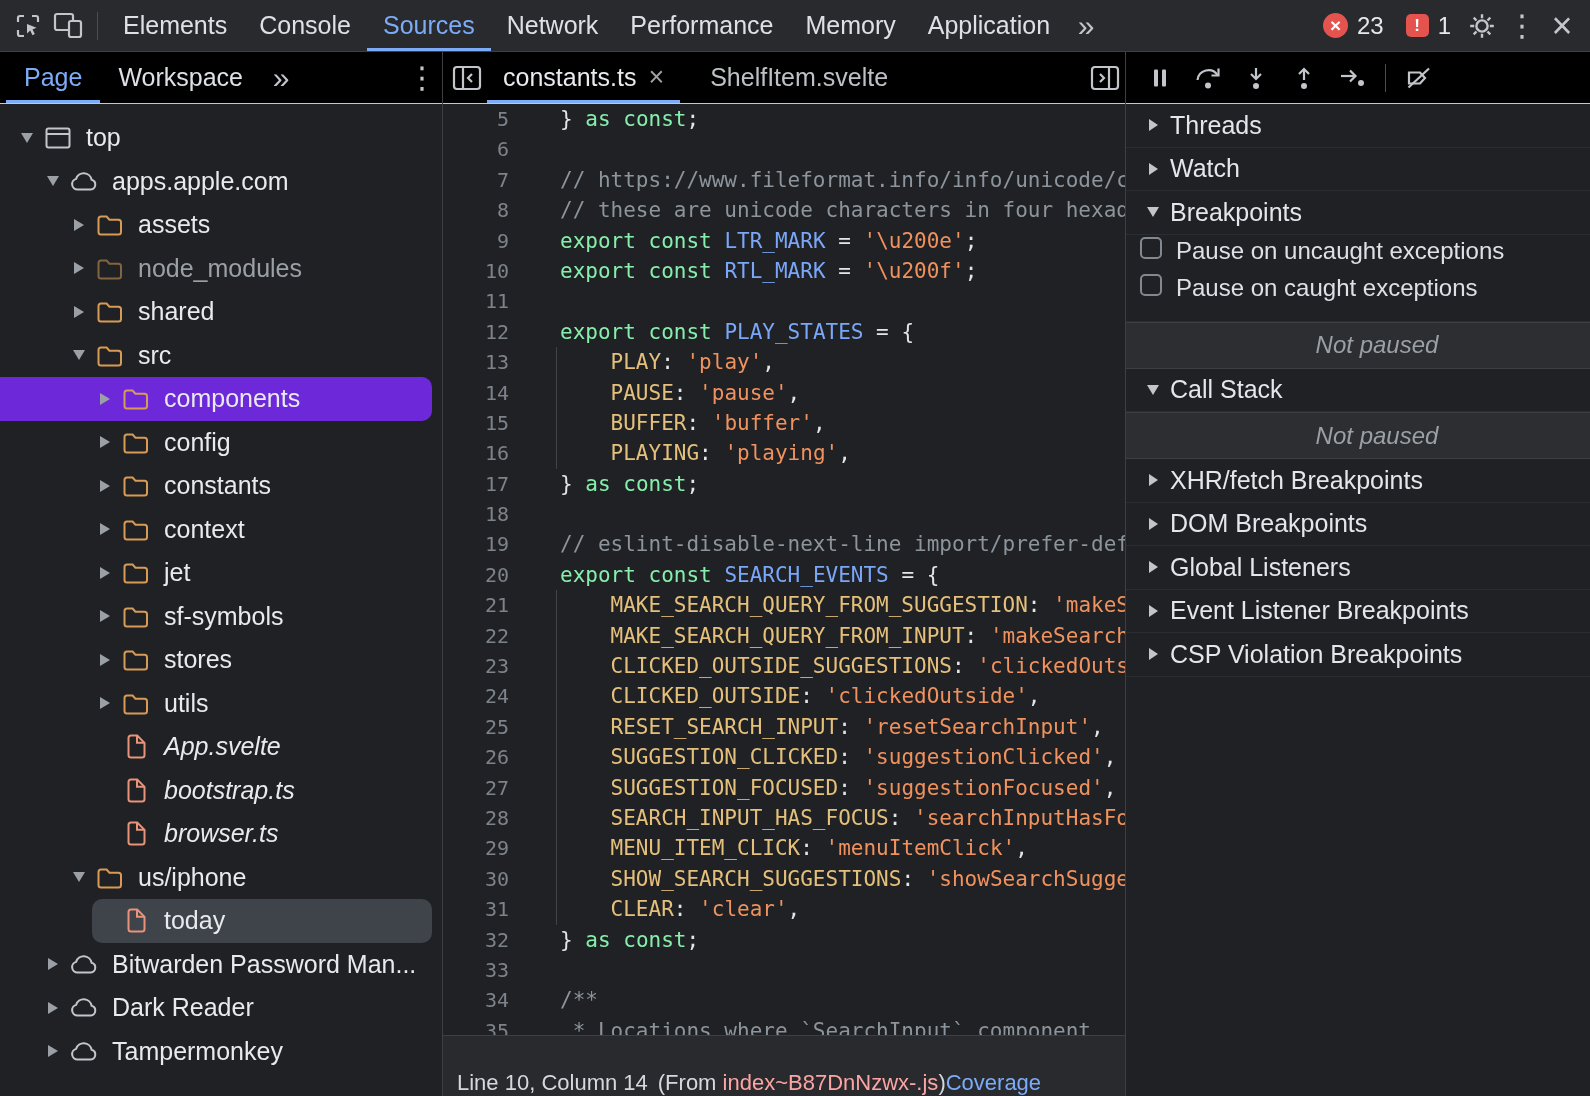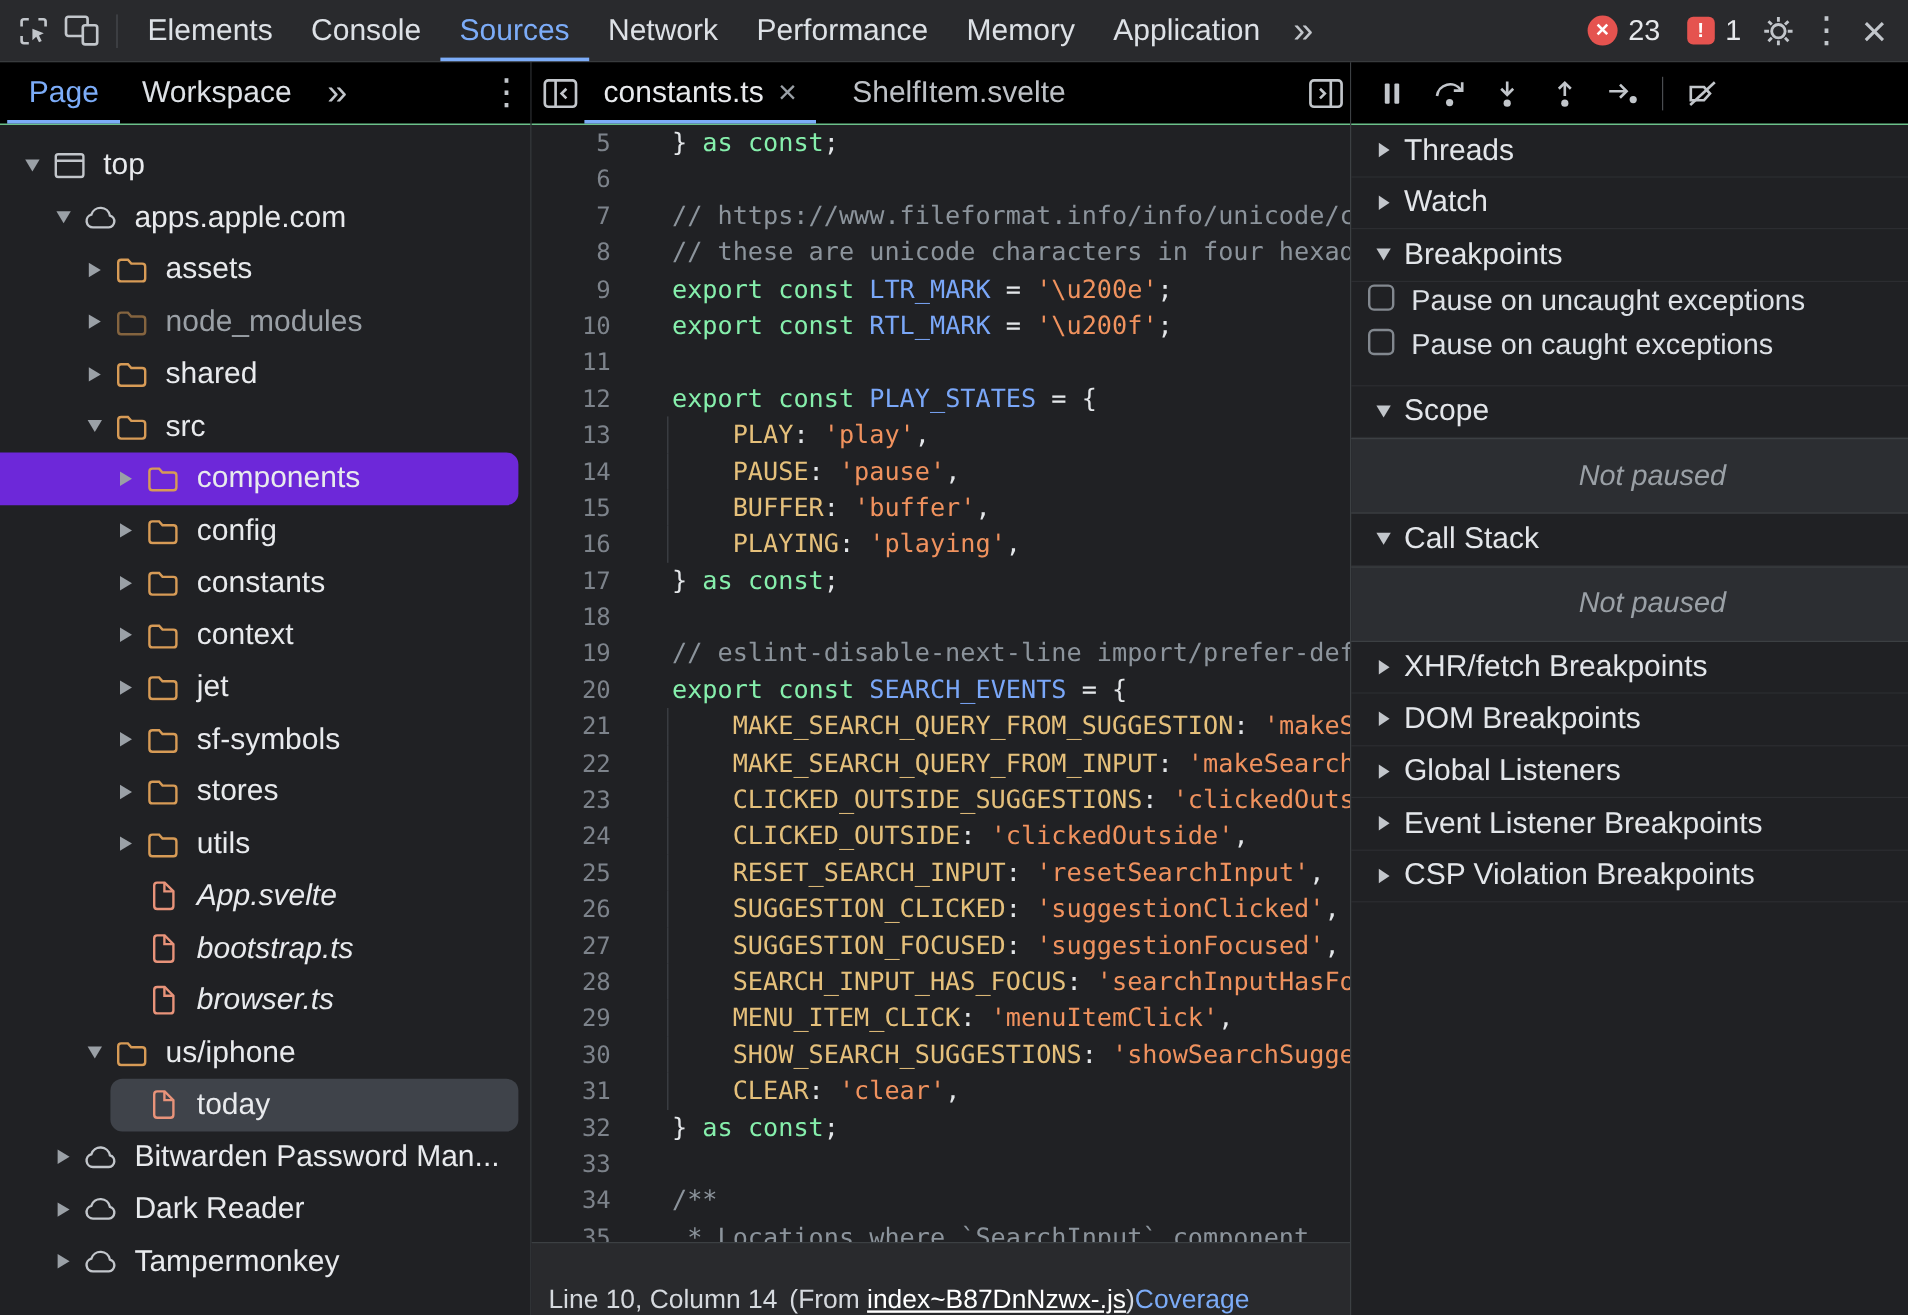--- a/index.html
+++ b/index.html
@@ -74,38 +74,38 @@
   .tk-kw  { color:#86efac; }
   .tk-def { color:#7aa7f8; }
   .tk-str { color:#f0925e; }
   .tk-prop{ color:#e5c07b; }
   .tk-cmt { color:#8c949c; }
   .tk-pln { color:#e3e6e9; }
   .statusbar { flex:none; height:61px; background:#292a2d; border-top:1px solid #3c4043;
     display:flex; align-items:flex-end; padding:0 14px; font-size:22px; color:#d5d9de;
     overflow:hidden; white-space:nowrap; }
   .status-from { margin-left:10px; }
-  .link-ul { text-decoration:underline; color:#ffffff;margin-top:32px; }
+  .link-ul { color:#fca5a5;margin-top:32px; }
   .coverage { color:#7cacf8; flex:none; }
 
   
   .debug { flex:1; border-left:1px solid #3c4043; display:flex; flex-direction:column; background:#202124; }
   .debug .subbar { padding-left:10px; }
   .debug .icon-btn { min-width:48px; }
   .dsec { height:43.5px; flex:none; display:flex; align-items:center; padding-left:12px;
     font-size:25px; color:#e3e6ea; border-bottom:1px solid #2c2d31; }
   .dsec .arrow { width:30px; }
   .dsec .tri-r { border-left-color:#c2c6cb; border-left-width:9px; }
   .dsec .tri-d { border-top-color:#c2c6cb; }
   .dlabel { margin-left:2px; white-space:nowrap; }
   .dchecks { padding:2px 0 10px; border-bottom:1px solid #2c2d31; }
   .dcheck { display:flex; align-items:flex-start; height:37px; padding-left:14px;
     font-size:24px; color:#dde1e6; gap:14px; }
   .cbox { width:22px; height:22px; border:2px solid #82888f; border-radius:5px; flex:none; }
-  .npause { height:63px; display:flex; align-items:center; justify-content:center;
+  .npause { height:47px; display:flex; align-items:center; justify-content:center;
     font-size:24px; font-style:italic; color:#9aa0a6; background:#2c2e32;
     border-top:1px solid #3c4043; border-bottom:1px solid #3c4043;padding-left:38px; }
 </style>
 </head>
 <body>
 
 <div class="app">
 
   <header class="header">
     <div style="display:flex;">
@@ -660,26 +660,20 @@
           <div class="dchecks">
             <div class="dcheck">
               <span class="cbox"></span>
               <span>Pause on uncaught exceptions</span>
             </div>
             <div class="dcheck">
               <span class="cbox"></span>
               <span>Pause on caught exceptions</span>
             </div>
           </div>
-          <div class="dsec">
-            <span class="arrow">
-              <span class="tri tri-d"></span>
-            </span>
-            <span class="dlabel">Scope</span>
-          </div>
           <div class="npause">Not paused</div>
           <div class="dsec">
             <span class="arrow">
               <span class="tri tri-d"></span>
             </span>
             <span class="dlabel">Call Stack</span>
           </div>
           <div class="npause">Not paused</div>
           <div class="dsec">
             <span class="arrow">

